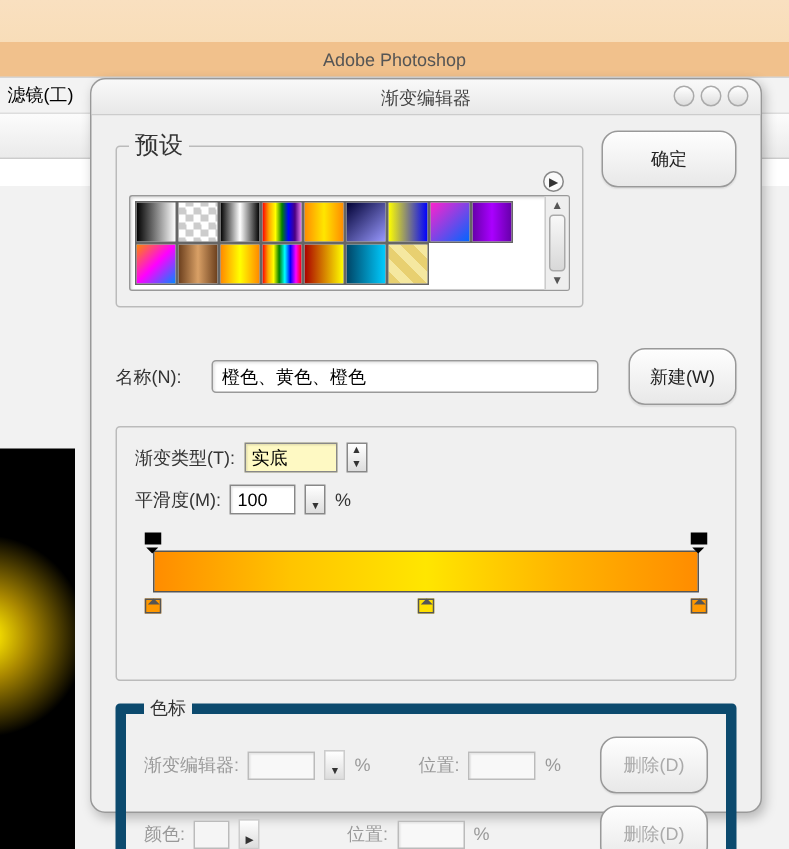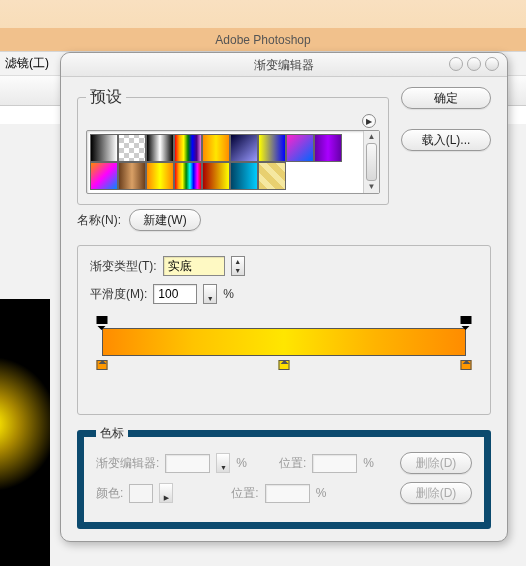--- a/index.html
+++ b/index.html
@@ -40,29 +40,29 @@
   .swatch-scroll { display: flex; background: #fff; border: 1px solid #999; border-radius: 2px; box-shadow: inset 1px 1px 2px rgba(0,0,0,0.15); }
   .swatch-grid { flex: 1; padding: 3px; display: flex; flex-wrap: wrap; gap: 0; }
   .swatch { width: 28px; height: 28px; border: 1px solid #666; margin: 0; flex: 0 0 auto; }
   .scroll-track { width: 16px; background: #eee; border-left: 1px solid #ccc; position: relative; }
   .scroll-thumb { position: absolute; top: 12px; bottom: 12px; left: 2px; right: 2px; background: linear-gradient(#f8f8f8,#d8d8d8); border: 1px solid #aaa; border-radius: 3px; }
   .scroll-arrow { position: absolute; left: 0; right: 0; height: 12px; text-align: center; font-size: 8px; line-height: 11px; color: #555; }
   .scroll-arrow.up { top: 0; } .scroll-arrow.down { bottom: 0; }
   
   .side-buttons { display: flex; flex-direction: column; gap: 6px; width: 90px; }
   .btn {
-    height: 22px; background: linear-gradient(#fefefe,#e8e8e8); border: 1px solid #999;
+    height: 38px; background: linear-gradient(#fefefe,#e8e8e8); border: 1px solid #999;
     border-radius: 11px; font-size: 12px; color: #222; cursor: pointer;
     display: flex; align-items: center; justify-content: center;
     box-shadow: 0 1px 0 rgba(255,255,255,0.6) inset, 0 1px 1px rgba(0,0,0,0.08);
     text-align: center;
   }
   
   
-  .field-row { display: flex; align-items: center; gap: 8px; margin-top: 4px; }
+  .field-row { display: flex; align-items: center; gap: 20px; margin-top: 27px; }
   .field-label { font-size: 12px; flex: 0 0 auto; }
   .text-input { flex: 1; height: 22px; border: 1px solid #999; border-radius: 3px; background: #fff; padding: 0 6px; font-size: 12px; box-shadow: inset 1px 1px 2px rgba(0,0,0,0.12); }
   .small-btn { width: 72px; }
   
   
   .grad-group { border: 1px solid #bbb; border-radius: 3px; padding: 10px 12px 40px; margin-top: 14px; position: relative; }
   .inline-field { display: flex; align-items: center; gap: 6px; margin-bottom: 8px; }
   .select { height: 20px; border: 1px solid #888; background: #fef9c3; font-size: 12px; padding: 0 4px; box-shadow: inset 1px 1px 1px rgba(0,0,0,0.1); }
   .select.wide { width: 62px; }
   .num-input { width: 44px; height: 20px; border: 1px solid #888; background: #fff; font-size: 12px; text-align: left; padding: 0 4px; box-shadow: inset 1px 1px 1px rgba(0,0,0,0.1); }
@@ -145,26 +145,26 @@
           <div class="scroll-track">
             <div class="scroll-arrow up">▲</div>
             <div class="scroll-thumb"></div>
             <div class="scroll-arrow down">▼</div>
           </div>
         </div>
       </fieldset>
       <div class="side-buttons">
         <div class="btn">确定</div>
         <div style="height:8px;"></div>
-        <div class="btn">载入(L)...</div>
       </div>
     </div>
 
     <div class="field-row">
       <span class="field-label">名称(N):</span>
+      <input class="text-input" value="橙色、黄色、橙色" style="">
       <div class="btn small-btn">新建(W)</div>
     </div>
 
     <fieldset class="grad-group">
       <div class="inline-field">
         <span class="field-label">渐变类型(T):</span>
         <input class="select wide" value="实底" style="">
         <div class="stepper">
             <span>▲</span>
             <span>▼</span>

